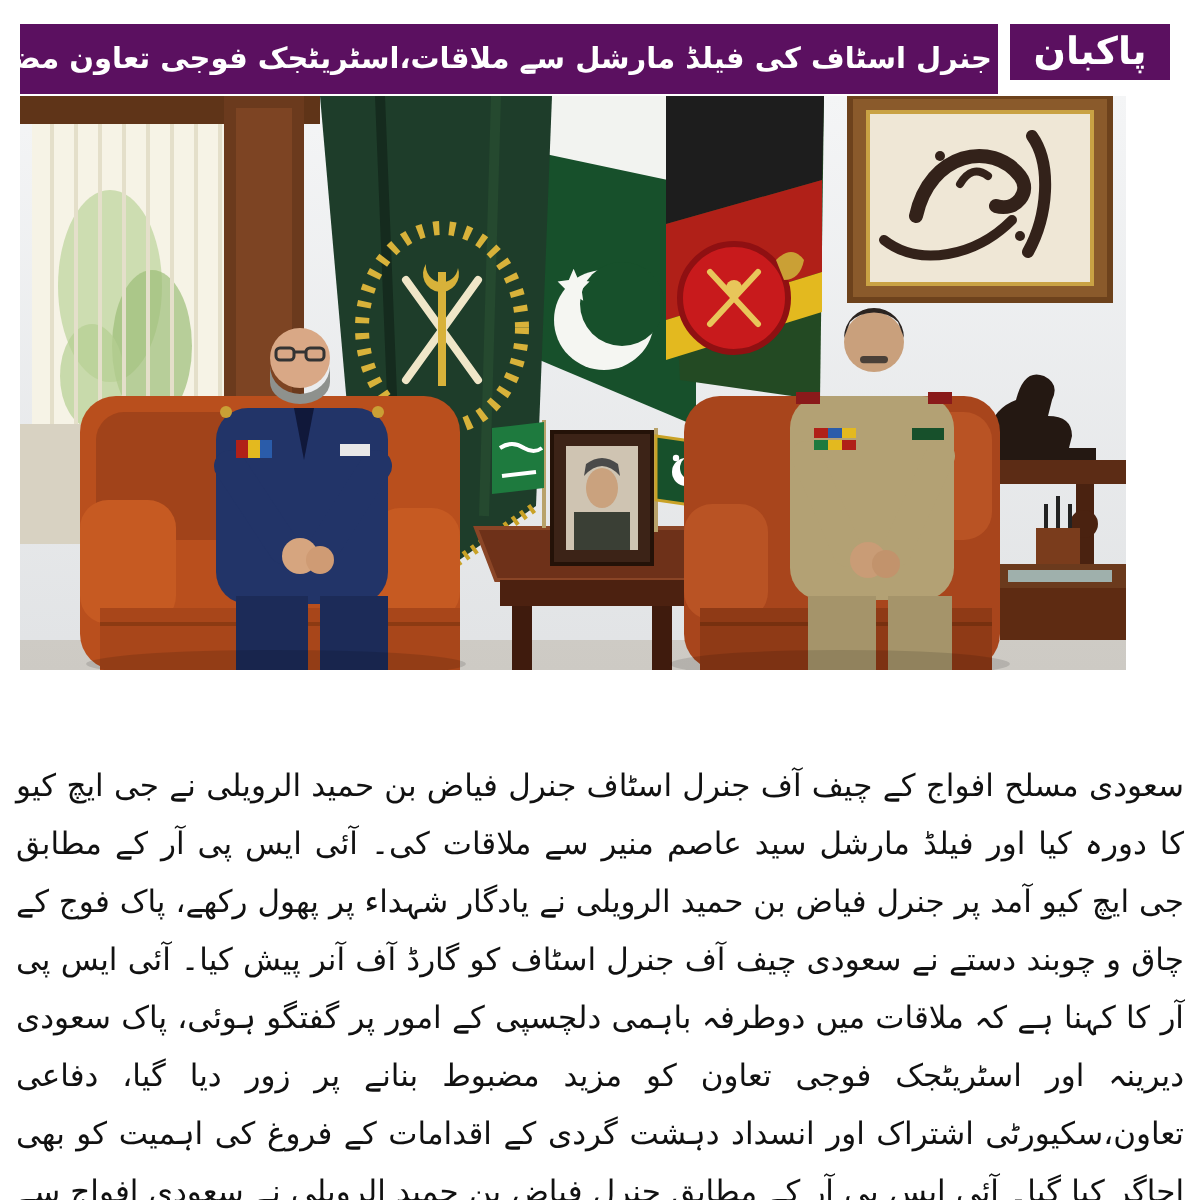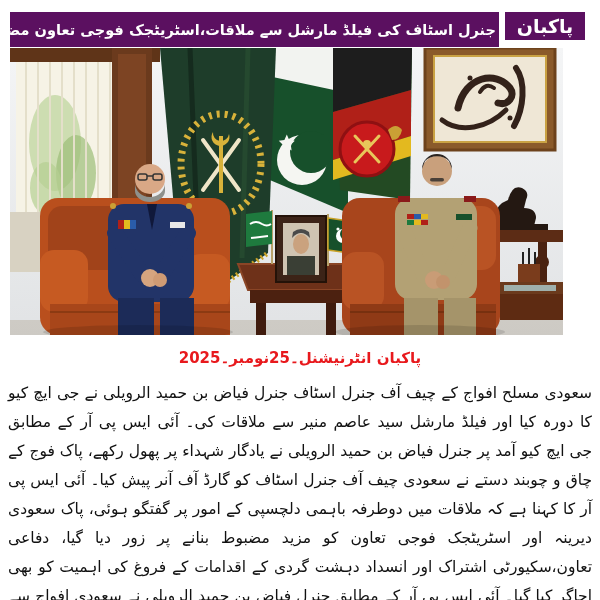--- a/index.html
+++ b/index.html
@@ -256,17 +256,16 @@
         <rect x="446" y="166" width="16" height="6" fill="#17502b"></rect>
         <rect x="388" y="148" width="12" height="6" fill="#8a1a1a"></rect>
         <rect x="454" y="148" width="12" height="6" fill="#8a1a1a"></rect>
       </g>
 
       <ellipse cx="128" cy="284" rx="95" ry="7" fill="#000" opacity="0.12"></ellipse>
       <ellipse cx="410" cy="284" rx="85" ry="7" fill="#000" opacity="0.12"></ellipse>
     </svg>
   </div>
 
-  <div class="dateline">پاکبان انٹرنیشنل۔25نومبر۔2025</div>
 
   <div class="article">سعودی مسلح افواج کے چیف آف جنرل اسٹاف جنرل فیاض بن حمید الرویلی نے جی ایچ کیو کا دورہ کیا اور فیلڈ مارشل سید عاصم منیر سے ملاقات کی۔ آئی ایس پی آر کے مطابق جی ایچ کیو آمد پر جنرل فیاض بن حمید الرویلی نے یادگار شہداء پر پھول رکھے، پاک فوج کے چاق و چوبند دستے نے سعودی چیف آف جنرل اسٹاف کو گارڈ آف آنر پیش کیا۔ آئی ایس پی آر کا کہنا ہے کہ ملاقات میں دوطرفہ باہمی دلچسپی کے امور پر گفتگو ہوئی، پاک سعودی دیرینہ اور اسٹریٹجک فوجی تعاون کو مزید مضبوط بنانے پر زور دیا گیا، دفاعی تعاون،سکیورٹی اشتراک اور انسداد دہشت گردی کے اقدامات کے فروغ کی اہمیت کو بھی اجاگر کیا گیا۔ آئی ایس پی آر کے مطابق جنرل فیاض بن حمید الرویلی نے سعودی افواج سے مختلف شعبوں میں پاکستان کے تعاون کو سراہا،سعودی چیف آف جنرل اسٹاف نے مضبوط شراکت داری کو مزید آگے بڑھانے کے عزم کا اظہار کیا۔</div>
 
 </div>
 
 </body></html>

